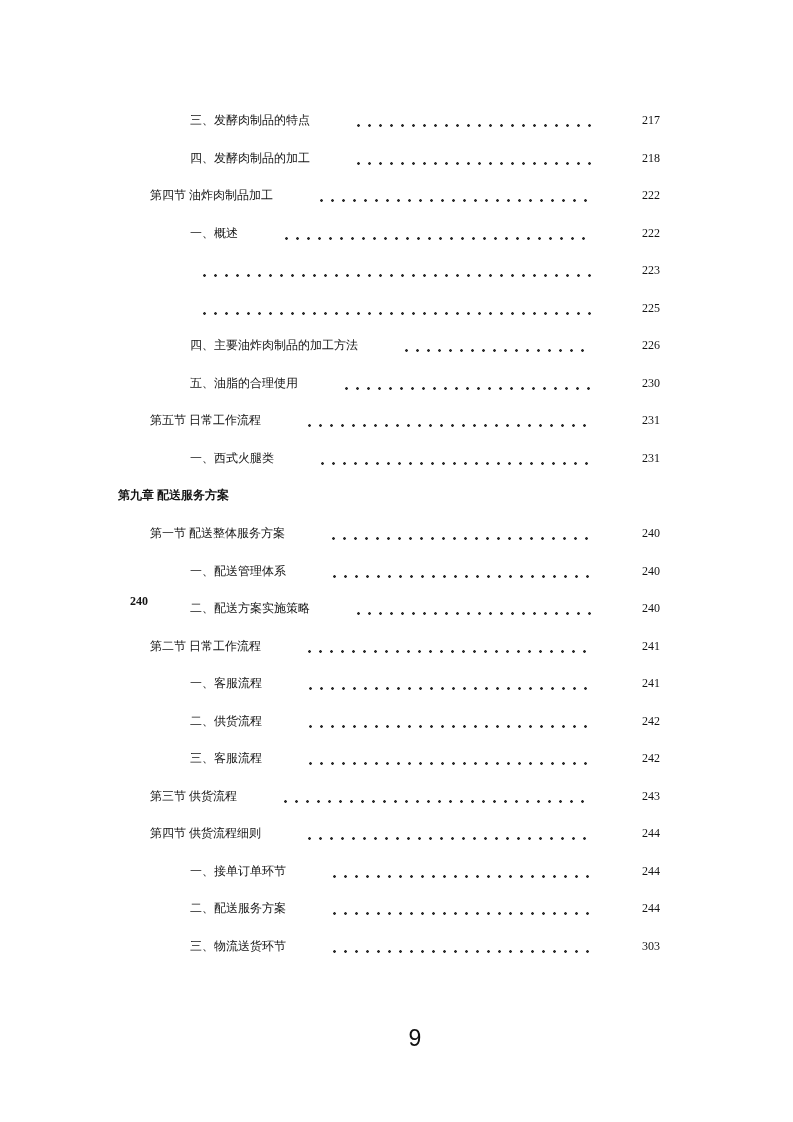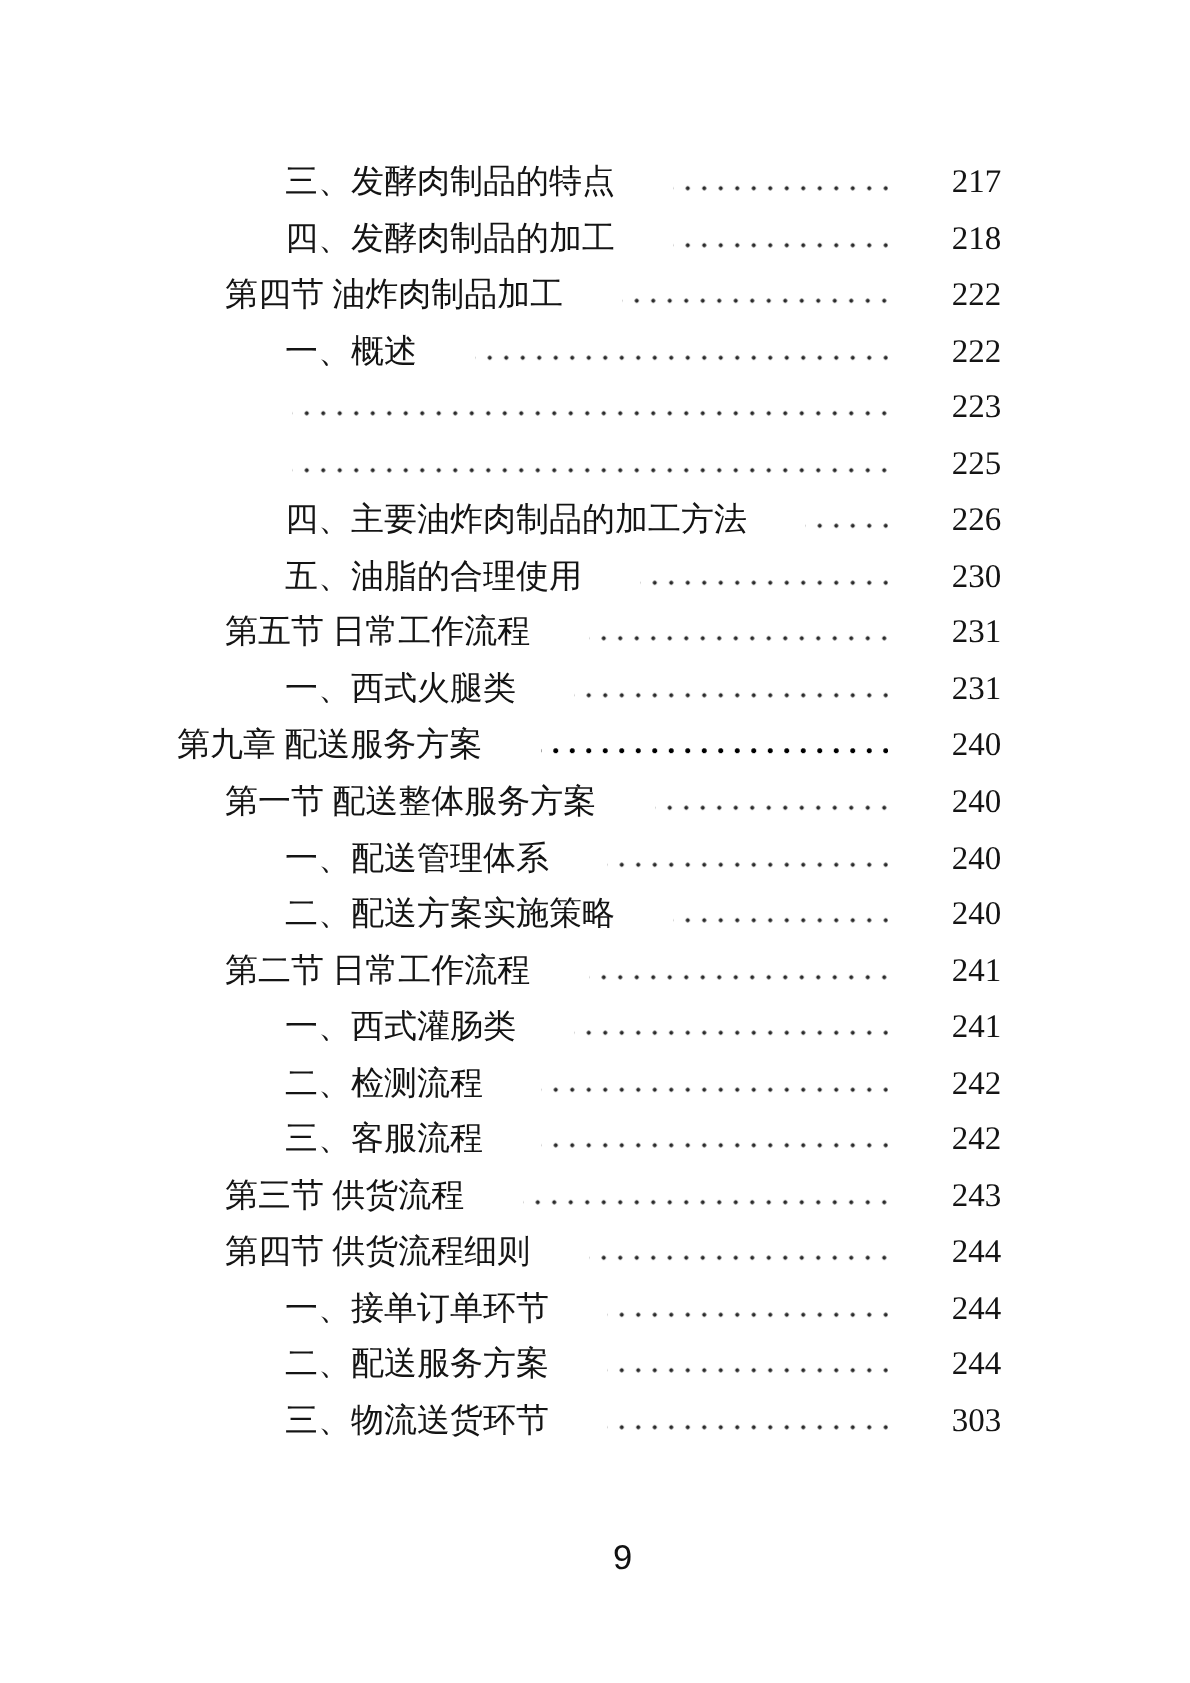--- a/index.html
+++ b/index.html
@@ -26,25 +26,25 @@
     position: absolute;
     left: 118px;
     top: 102px;
     width: 554px;
   }
   .toc-row {
     display: flex;
     align-items: baseline;
     height: 37.55px;
     line-height: 37.55px;
-    font-size: 22px;
+    font-size: 12px;
     white-space: nowrap;
     gap: 34px;
   }
-  .toc-row.lvl-1 { font-weight: 400; }
+  .toc-row.lvl-1 { font-weight: 700; flex-direction: column; }
   .toc-row.lvl-2 { padding-left: 32px; }
   .toc-row.lvl-3 { padding-left: 72px; }
   .toc-label {
     flex: 0 0 auto;
   }
   .toc-leader {
     flex: 1 1 auto;
     align-self: stretch;
     margin: 0 4px 0 5px;
     background-image: radial-gradient(circle, #2b2b2b 1.15px, rgba(0,0,0,0) 1.55px);
@@ -144,26 +144,26 @@
     <span class="toc-label">二、配送方案实施策略</span>
     <span class="toc-leader"></span>
     <span class="toc-page">240</span>
   </div>
       <div class="toc-row lvl-2">
     <span class="toc-label">第二节 日常工作流程</span>
     <span class="toc-leader"></span>
     <span class="toc-page">241</span>
   </div>
       <div class="toc-row lvl-3">
-    <span class="toc-label">一、西式灌肠类</span>
+    <span class="toc-label">一、客服流程</span>
     <span class="toc-leader"></span>
     <span class="toc-page">241</span>
   </div>
       <div class="toc-row lvl-3">
-    <span class="toc-label">二、检测流程</span>
+    <span class="toc-label">二、供货流程</span>
     <span class="toc-leader"></span>
     <span class="toc-page">242</span>
   </div>
       <div class="toc-row lvl-3">
     <span class="toc-label">三、客服流程</span>
     <span class="toc-leader"></span>
     <span class="toc-page">242</span>
   </div>
       <div class="toc-row lvl-2">
     <span class="toc-label">第三节 供货流程</span>

